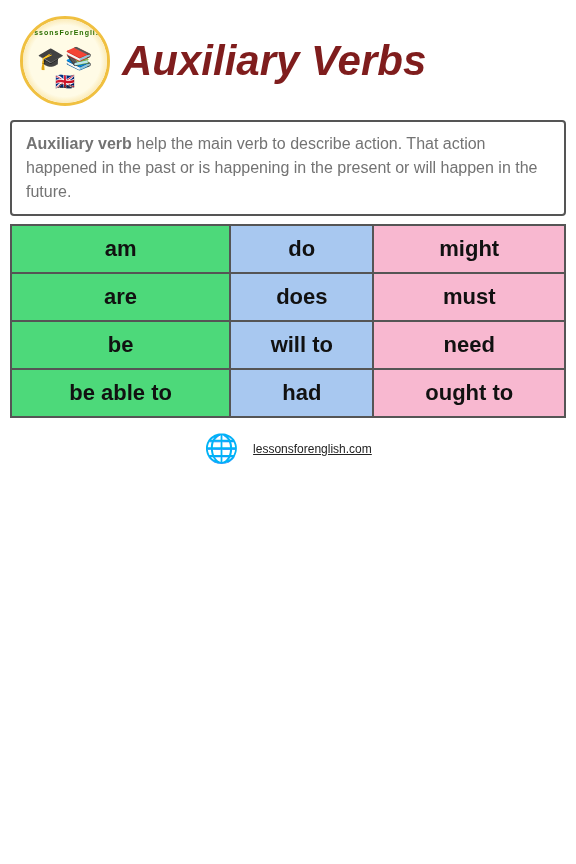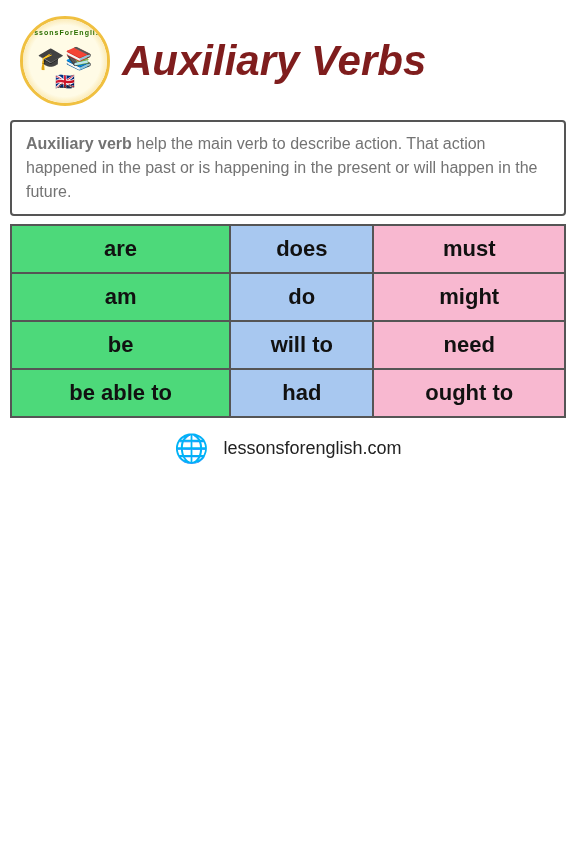--- a/index.html
+++ b/index.html
@@ -122,22 +122,23 @@
       align-items: center;
       justify-content: center;
       gap: 14px;
       padding: 6px 0 4px;
       width: 100%;
     }
     .footer-icon {
       font-size: 28px;
     }
     .footer-url {
-      font-size: 18px;
+      font-size: 12px;
       color: #222;
+      text-decoration: underline;
     }
   </style>
 </head>
 <body>
 
 <div class="header">
   <div class="logo-circle">
     <div class="logo-inner">
       <span class="logo-text-top">LessonsForEnglish</span>
       <span class="logo-books">🎓📚</span>
@@ -148,28 +149,28 @@
   <h1 class="page-title">Auxiliary Verbs</h1>
 </div>
 
 <div class="description-box">
   <strong>Auxiliary verb</strong><span> help the main verb to describe action. That action happened in the past or is happening in the present or will happen in the future.</span>
 </div>
 
 <table class="verb-table">
   <tbody id="verb-table-body">
   <tr>
+        <td class="green">am</td>
+        <td class="blue">do</td>
+        <td class="pink">might</td>
+      </tr>
+      <tr>
         <td class="green">are</td>
         <td class="blue">does</td>
         <td class="pink">must</td>
-      </tr>
-      <tr>
-        <td class="green">am</td>
-        <td class="blue">do</td>
-        <td class="pink">might</td>
       </tr>
       <tr>
         <td class="green">be</td>
         <td class="blue">will to</td>
         <td class="pink">need</td>
       </tr>
       <tr>
         <td class="green">be able to</td>
         <td class="blue">had</td>
         <td class="pink">ought to</td>

